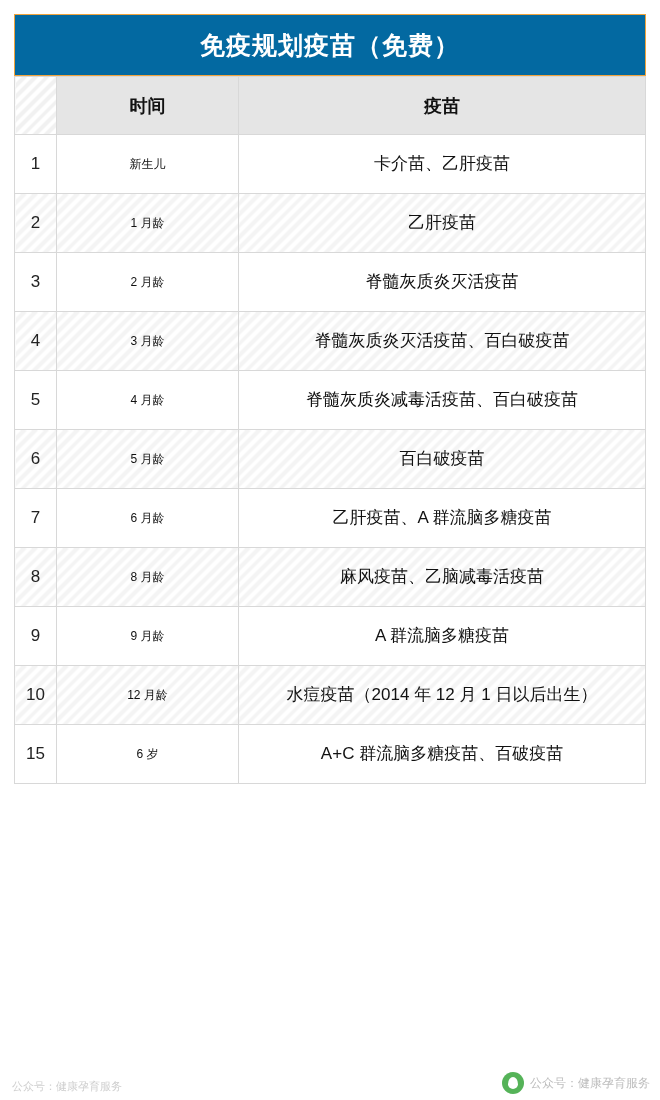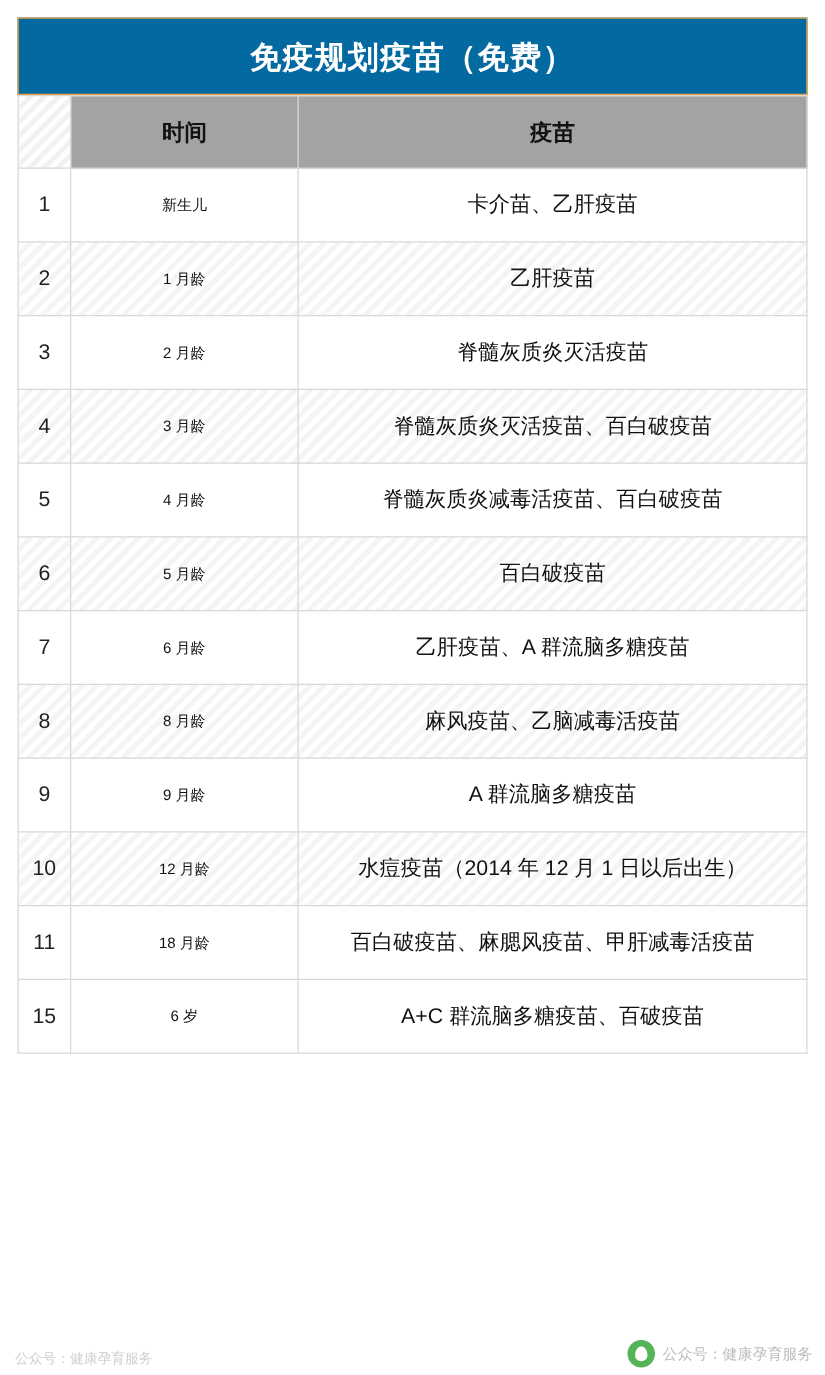--- a/index.html
+++ b/index.html
@@ -52,21 +52,21 @@
     box-sizing: border-box;
   }
   col.c-idx { width: 42px; }
   col.c-time { width: 182px; }
   col.c-vac { width: auto; }
 
   tr.head-row td {
     height: 58px;
     font-size: 18px;
     font-weight: bold;
-    background: #a3a3a3;
+    background: #e5e5e5;
   }
   tr.head-row td.idx-head {
     background: repeating-linear-gradient(
       135deg,
       #ffffff 0px, #ffffff 4px,
       #f1f1f1 4px, #f1f1f1 8px
     );
   }
   tr.data-row td {
     height: 59px;
@@ -233,27 +233,20 @@
       </tr>
 
       <tr class="data-row striped">
         <td class="idx">10</td>
         <td class="time">12 月龄</td>
         <td class="vac">
           <span class="vac-line">水痘疫苗（2014 年 12 月 1 日以后出生）</span>
         </td>
       </tr>
 
-      <tr class="data-row plain">
-        <td class="idx">11</td>
-        <td class="time">18 月龄</td>
-        <td class="vac">
-          <span class="vac-line">百白破疫苗、麻腮风疫苗、甲肝减毒活疫苗</span>
-        </td>
-      </tr>
 
 
 
 
       <tr class="data-row plain">
         <td class="idx">15</td>
         <td class="time">6 岁</td>
         <td class="vac">
           <span class="vac-line">A+C 群流脑多糖疫苗、百破疫苗</span>
         </td>

